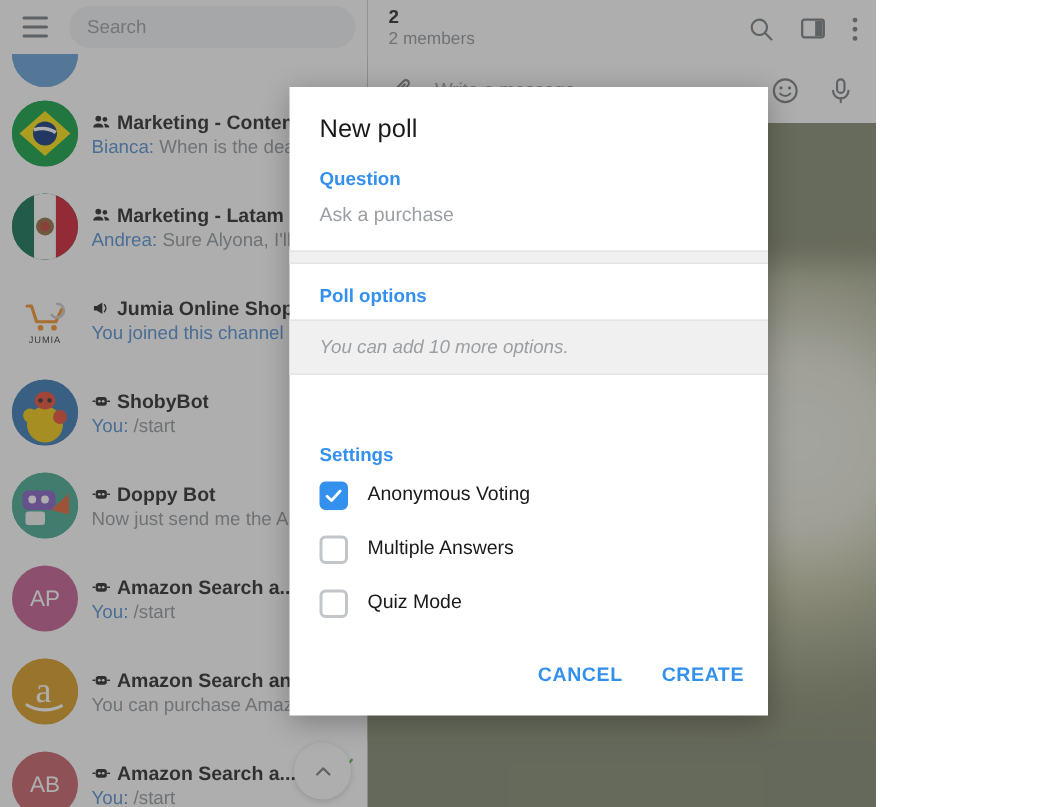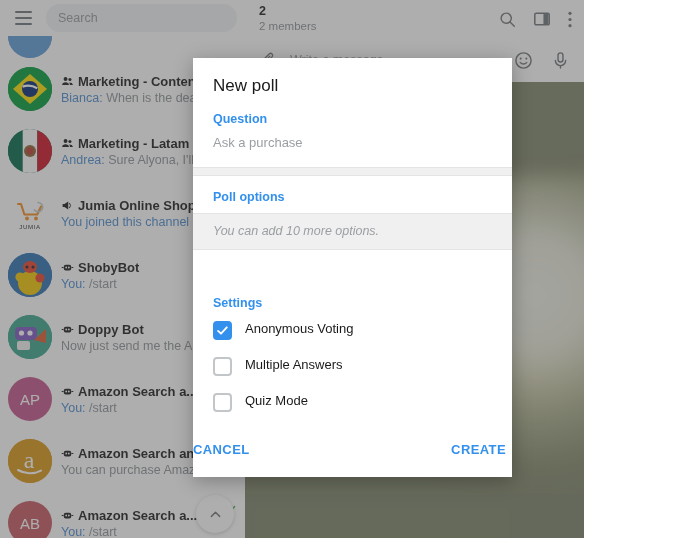--- a/index.html
+++ b/index.html
@@ -160,22 +160,22 @@
   .settings-wrap { padding: 14px 20px 0 20px; margin-top: 32px; }
   .cb-row { display: flex; gap: 13px; margin-bottom: 17px; cursor: pointer; }
   .cb {
     width: 19px; height: 19px; border-radius: 4px; flex: 0 0 19px;
     border: 2px solid #c2c6c9; background: #fff;
     display: flex; align-items: center; justify-content: center;
   }
   .cb.checked { background: #3390ec; border-color: #3390ec; }
   .cb-label { font-size: 13px; color: #1a1a1a; }
   .modal-actions {
-    margin-top: auto; display: flex; justify-content: space-between;
-    gap: 40px; padding: 0 6px 20px 0;
+    margin-top: auto; display: flex; justify-content: flex-end;
+    gap: 26px; padding: 0 16px 20px 0;
   }
   .act-btn {
     font-size: 13px; font-weight: bold; color: #3390ec;
     letter-spacing: 0.4px; cursor: pointer; background: none; border: none;
     font-family: "Liberation Sans", sans-serif;
   }
 </style>
 </head>
 <body>
 

